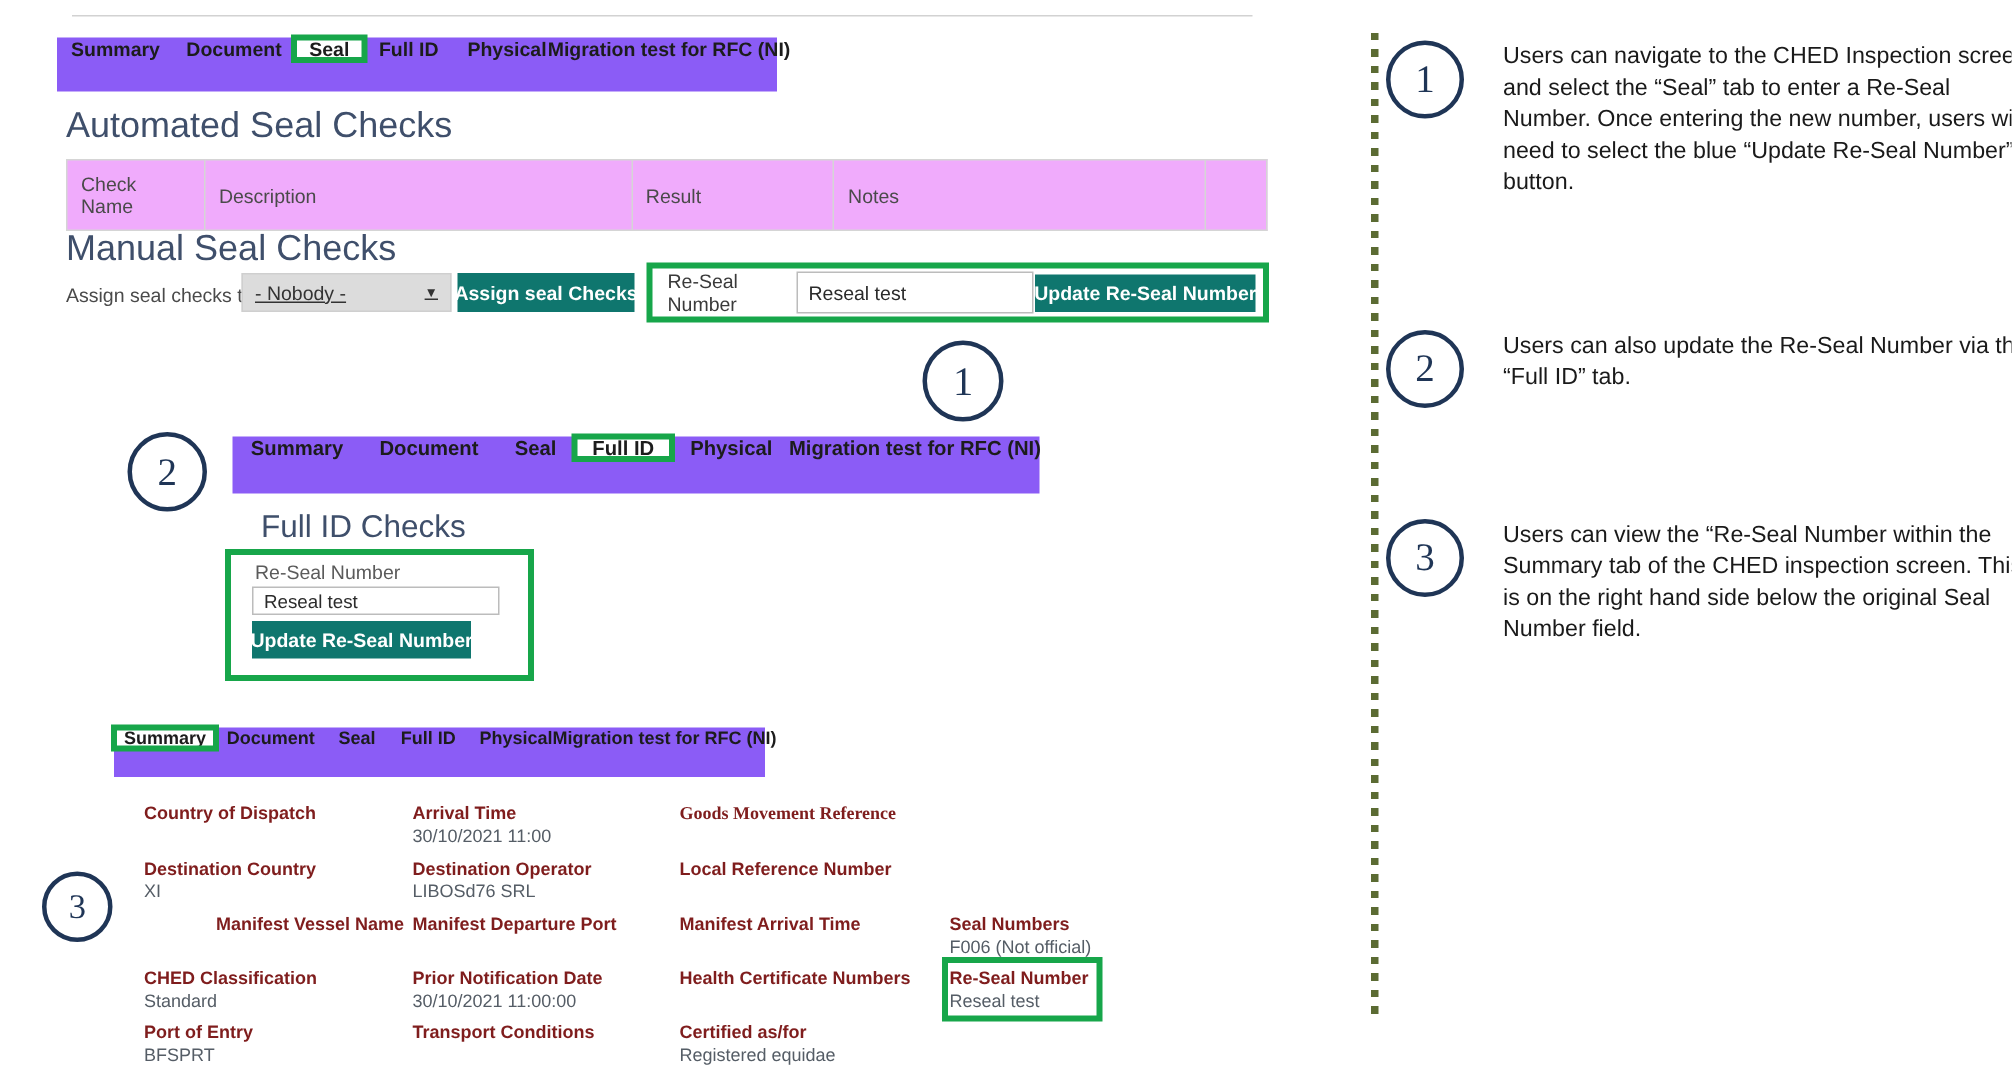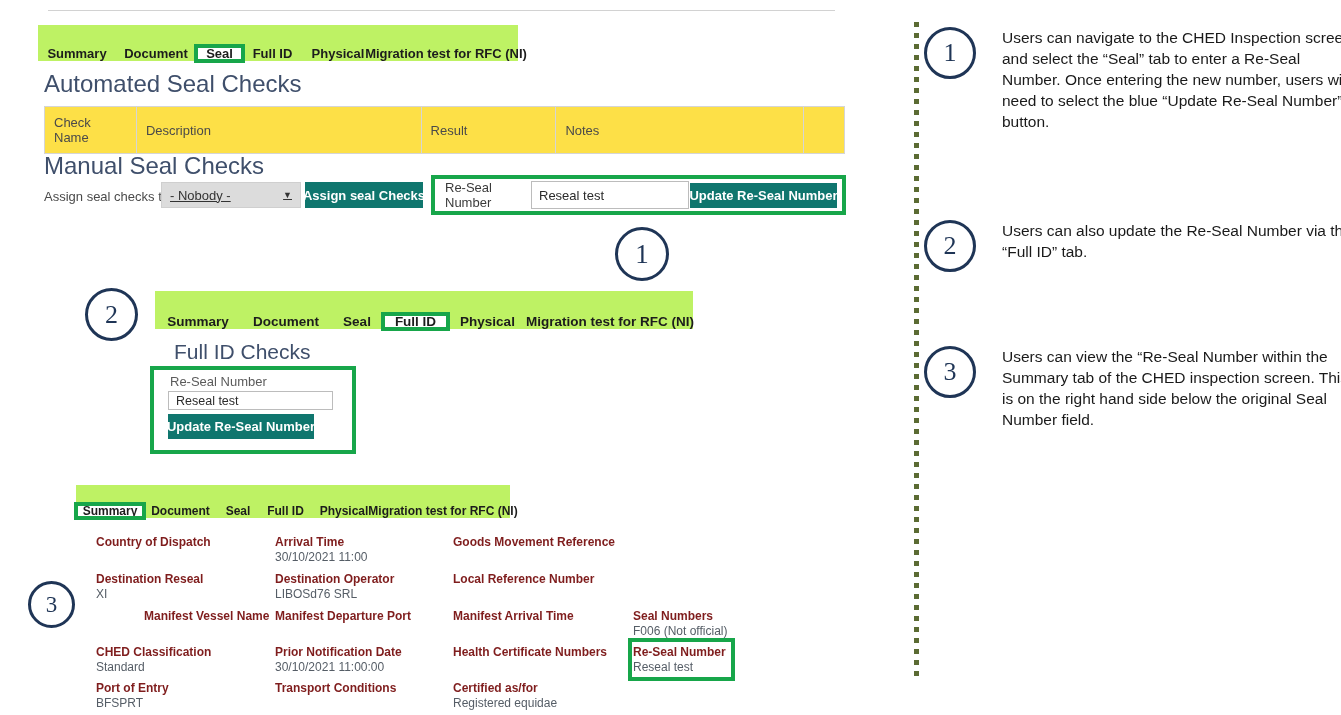--- a/index.html
+++ b/index.html
@@ -19,23 +19,23 @@
   .top-rule {
     position: absolute;
     left: 48px; top: 10px;
     width: 787px; height: 1px;
     background: #d2d2d2;
   }
 
   
   .tabbar {
     position: absolute;
-    background: #bef264;
-    display: flex;
-    align-items: flex-end;
+    background: #8b5cf6;
+    display: flex;
+    align-items: flex-start;
     box-sizing: border-box;
   }
   .tab {
     display: flex;
     align-items: center;
     justify-content: center;
     font-weight: bold;
     color: #1c1c1c;
     box-sizing: border-box;
     white-space: nowrap;
@@ -57,21 +57,21 @@
     color: #3f4f6b;
     font-weight: normal;
   }
 
   
   .check-table {
     position: absolute;
     border-collapse: collapse;
     border: 1px solid #d5d5d5;
     box-sizing: border-box;
-    background: #fde047;
+    background: #f0abfc;
   }
   .check-table td {
     border: 1px solid #d5d5d5;
     color: #4a4a4a;
     font-size: 13px;
     padding: 8px 9px;
     vertical-align: middle;
     box-sizing: border-box;
   }
 
@@ -338,27 +338,27 @@
 <div class="numcircle" style="left:28px; top:581px; width:41px; height:41px; font-size:23px;">3</div>
 
 <div class="sum-field" style="left:96px; top:535px;">
   <div class="k">Country of Dispatch</div>
   <div class="v"></div>
 </div>
 <div class="sum-field" style="left:275px; top:535px;">
   <div class="k">Arrival Time</div>
   <div class="v">30/10/2021 11:00</div>
 </div>
-<div class="sum-field" style="left:453px; top:535px;">
+<div class="sum-field" style="left:453px; top:535px;font-family:Liberation Serif, serif;">
   <div class="k">Goods Movement Reference</div>
   <div class="v"></div>
 </div>
 
 <div class="sum-field" style="left:96px; top:572px;">
-  <div class="k">Destination Reseal</div>
+  <div class="k">Destination Country</div>
   <div class="v">XI</div>
 </div>
 <div class="sum-field" style="left:275px; top:572px;">
   <div class="k">Destination Operator</div>
   <div class="v">LIBOSd76 SRL</div>
 </div>
 <div class="sum-field" style="left:453px; top:572px;">
   <div class="k">Local Reference Number</div>
   <div class="v"></div>
 </div>

